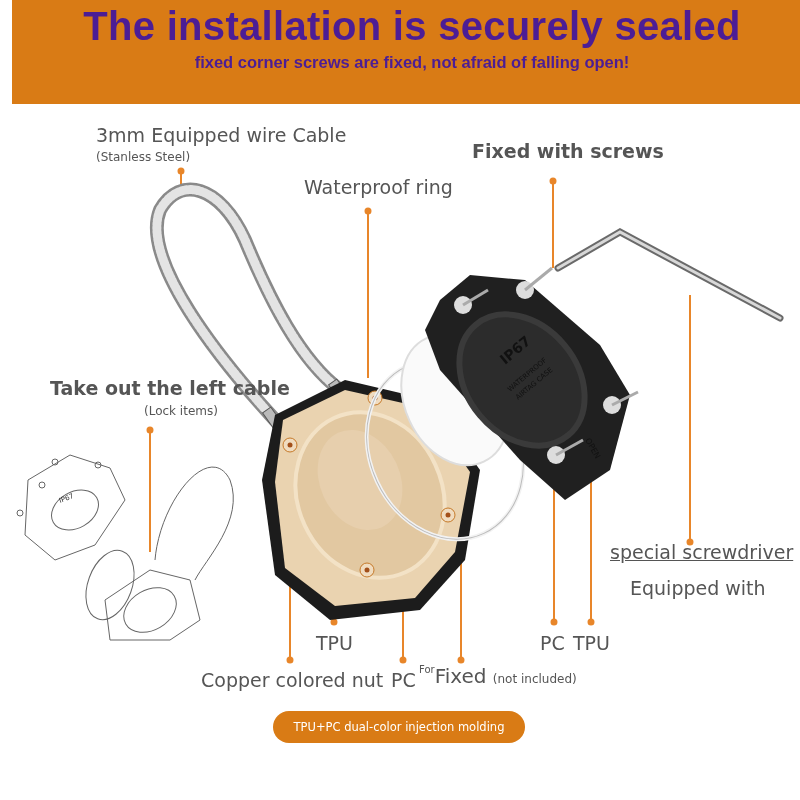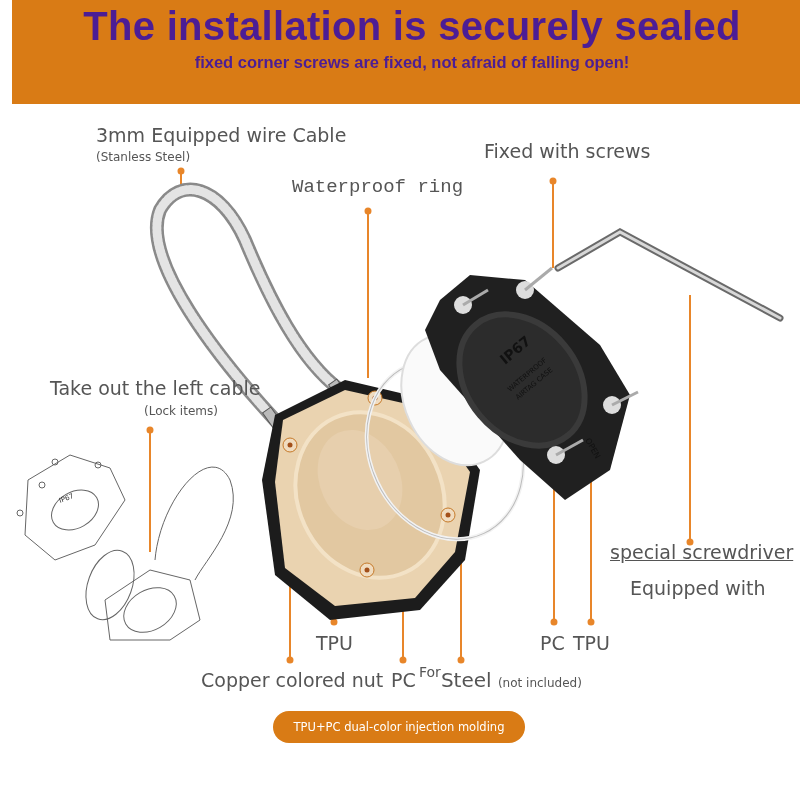--- a/index.html
+++ b/index.html
@@ -3,21 +3,21 @@
 <meta charset="utf-8">
 <style>
   html, body { margin: 0; padding: 0; }
   body { width: 800px; height: 800px; background: #ffffff; position: relative; overflow: hidden; font-family: "DejaVu Sans", sans-serif; }
   .banner { position: absolute; left: 12px; top: 0; width: 800px; height: 104px; background: #d97b15; color: #4c1d95; text-align: center; }
   .banner .title { font-family: "Liberation Sans", sans-serif; font-weight: bold; font-size: 40px; line-height: 48px; padding-top: 2px; letter-spacing: 0.3px; }
   .banner .sub { font-family: "Liberation Sans", sans-serif; font-weight: bold; font-size: 16.5px; line-height: 25px; }
   .label { position: absolute; color: #555; font-family: "DejaVu Sans", sans-serif; white-space: nowrap; }
   .lg { font-size: 19px; }
   .sm { font-size: 12px; }
-  .sup { font-size: 14px; vertical-align: 10px; }
+  .sup { font-size: 10px; vertical-align: 10px; }
   .pill { position: absolute; left: 273px; top: 711px; width: 252px; height: 32px; border-radius: 16px; background: #d97b15; color: #fff; font-size: 11.5px; line-height: 32px; text-align: center; font-family: "DejaVu Sans", sans-serif; }
   svg.art { position: absolute; left: 0; top: 0; }
 </style>
 </head>
 <body>
 
 <div class="banner">
   <div class="title">The installation is securely sealed</div>
   <div class="sub">fixed corner screws are fixed, not afraid of falling open!</div>
 </div>
@@ -110,26 +110,26 @@
   </g>
 
   <g fill="none" stroke-linecap="round">
     <path d="M558 268 L620 232 L780 318" stroke="#6a6a6a" stroke-width="7"></path>
     <path d="M558 268 L620 232 L780 318" stroke="#d8d8d8" stroke-width="3"></path>
   </g>
 </svg>
 
 <div class="label lg" style="left:96px; top:124px;">3mm Equipped wire Cable</div>
 <div class="label sm" style="left:96px; top:150px;">(Stanless Steel)</div>
-<div class="label lg" style="left:292px; top:176px;font-family:Liberation Mono, monospace;">Waterproof ring</div>
-<div class="label lg" style="left:484px; top:140px;">Fixed with screws</div>
-<div class="label lg" style="left:50px; top:377px;">Take out the left cable</div>
+<div class="label lg" style="left:304px; top:176px;">Waterproof ring</div>
+<div class="label lg" style="left:472px; top:140px;font-weight:bold;">Fixed with screws</div>
+<div class="label lg" style="left:50px; top:377px;font-weight:bold;">Take out the left cable</div>
 <div class="label sm" style="left:107px; top:404px;margin-left:37px;">(Lock items)</div>
 <div class="label lg" style="left:630px; top:550px;margin-top:27px;">Equipped with</div>
 <div class="label lg" style="left:610px; top:541px;text-decoration:underline;">special screwdriver</div>
 <div class="label lg" style="left:316px; top:632px;">TPU</div>
 <div class="label lg" style="left:201px; top:669px;">Copper colored nut</div>
 <div class="label lg" style="left:391px; top:669px;">PC</div>
-<div class="label" style="left:419px; top:664px; font-size:20px;"><span class="sup">For</span><span>Steel</span> <span class="sm">(not included)</span></div>
+<div class="label" style="left:419px; top:664px; font-size:20px;"><span class="sup">For</span><span>Fixed</span> <span class="sm">(not included)</span></div>
 <div class="label lg" style="left:540px; top:632px;">PC</div>
 <div class="label lg" style="left:573px; top:632px;">TPU</div>
 
 <div class="pill">TPU+PC dual-color injection molding design</div>
 
 </body></html>

